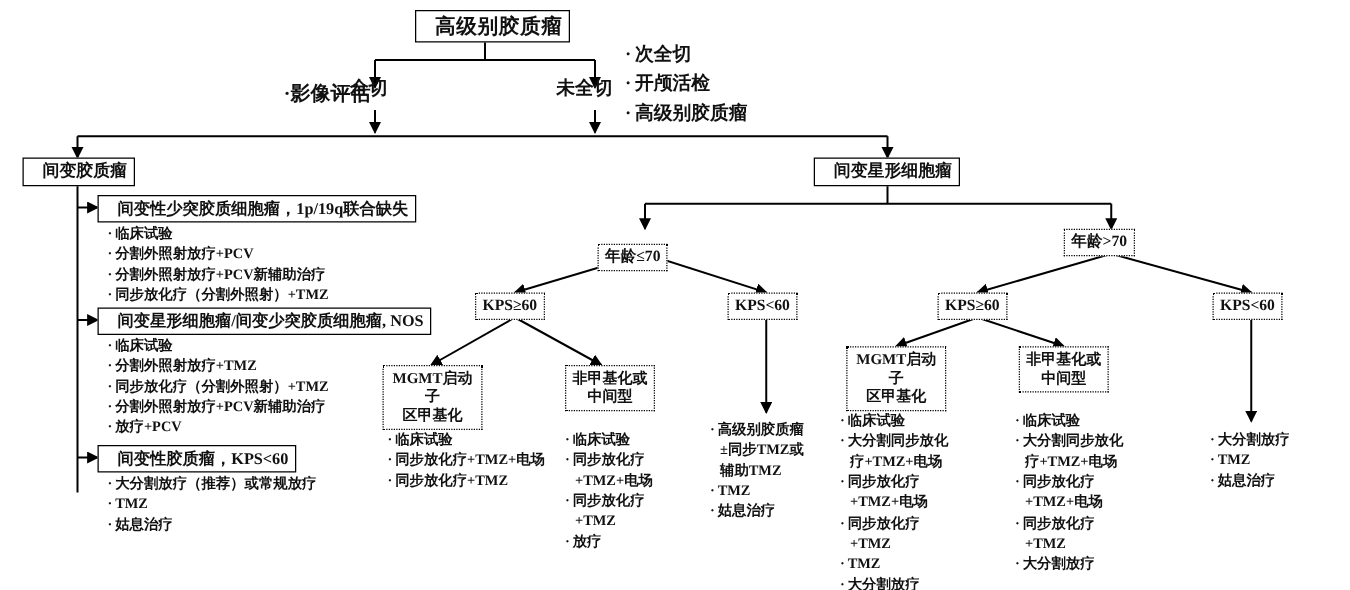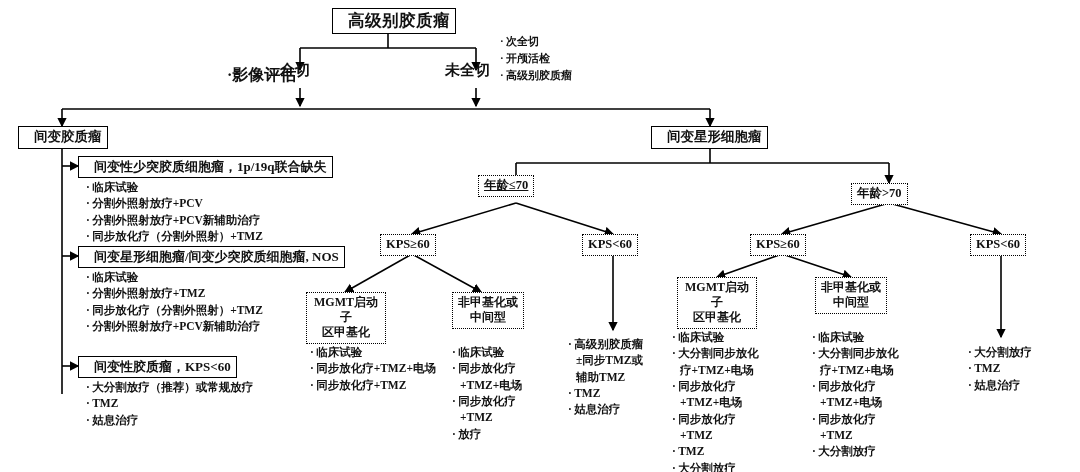--- a/index.html
+++ b/index.html
@@ -139,21 +139,21 @@
   <div class="plainlabel" style="left:227px;top:65px;font-size:16px;">
     <span>·影像评估</span>
   </div>
   <div class="plainlabel" style="left:280px;top:61px;">
     <span>全切</span>
   </div>
   <div class="plainlabel" style="left:445px;top:61px;">
     <span>未全切</span>
   </div>
 
-  <div class="blist nowrapl" style="left:500px;top:33px;font-size:11px;line-height:1.55;">
+  <div class="blist nowrapl" style="left:500px;top:33px;font-size:15px;line-height:1.55;">
     <span class="bl">次全切</span>
     <span class="bl">开颅活检</span>
     <span class="bl">高级别胶质瘤</span>
   </div>
 
   <div class="node solid t-lvl1" style="left:18px;top:126px;">
     <span>间变胶质瘤</span>
   </div>
   <div class="node solid t-lvl1" style="left:651px;top:126px;">
     <span>间变星形细胞瘤</span>
@@ -170,32 +170,33 @@
   </div>
 
   <div class="node solid t-diag" style="left:78px;top:246px;">
     <span>间变星形细胞瘤/间变少突胶质细胞瘤, NOS</span>
   </div>
   <div class="blist nowrapl" style="left:86px;top:269px;">
     <span class="bl">临床试验</span>
     <span class="bl">分割外照射放疗+TMZ</span>
     <span class="bl">同步放化疗（分割外照射）+TMZ</span>
     <span class="bl">分割外照射放疗+PCV新辅助治疗</span>
+    <span class="bl">放疗+PCV</span>
   </div>
 
   <div class="node solid t-diag" style="left:78px;top:356px;">
     <span>间变性胶质瘤，KPS&lt;60</span>
   </div>
   <div class="blist nowrapl" style="left:86px;top:379px;">
     <span class="bl">大分割放疗（推荐）或常规放疗</span>
     <span class="bl">TMZ</span>
     <span class="bl">姑息治疗</span>
   </div>
 
-  <div class="node dotted t-crit" style="left:478px;top:175px;text-decoration:underline;">
+  <div class="node dotted t-crit" style="left:478px;top:195px;">
     <span>年龄≤70</span>
   </div>
   <div class="node dotted t-crit" style="left:851px;top:183px;">
     <span>年龄&gt;70</span>
   </div>
 
   <div class="node dotted t-crit" style="left:380px;top:234px;">
     <span>KPS≥60</span>
   </div>
   <div class="node dotted t-crit" style="left:582px;top:234px;">

